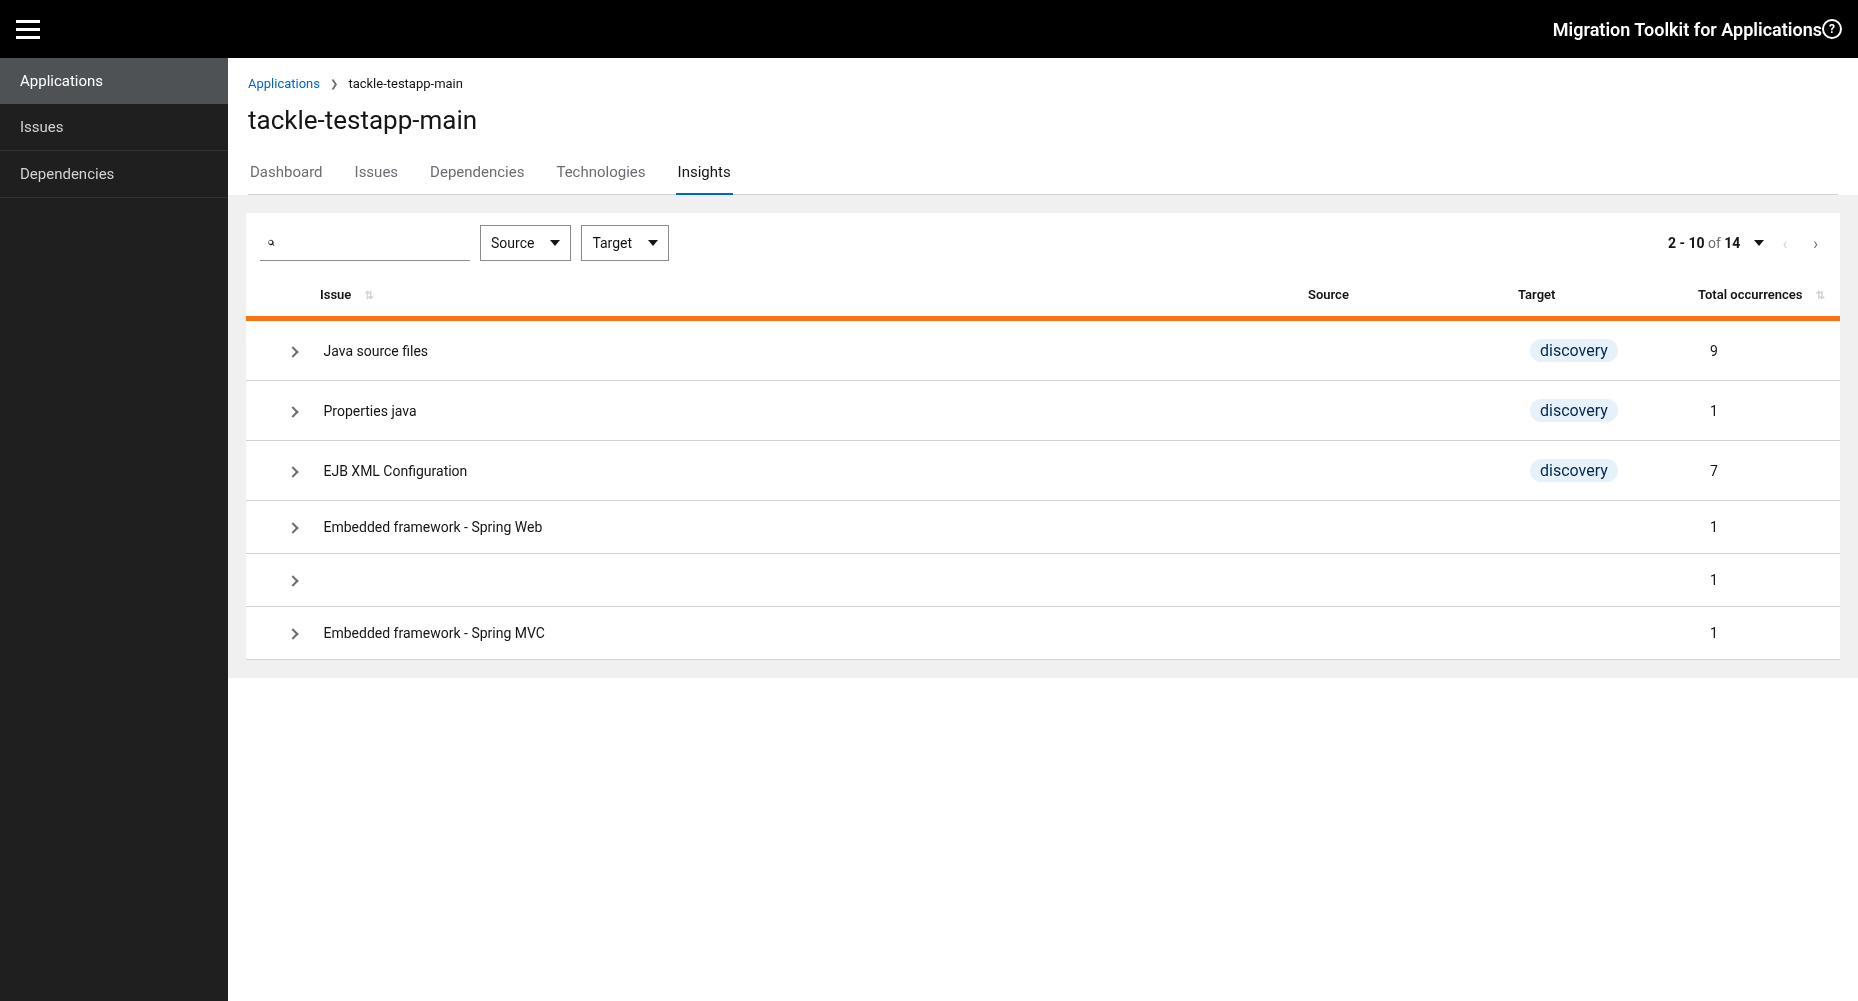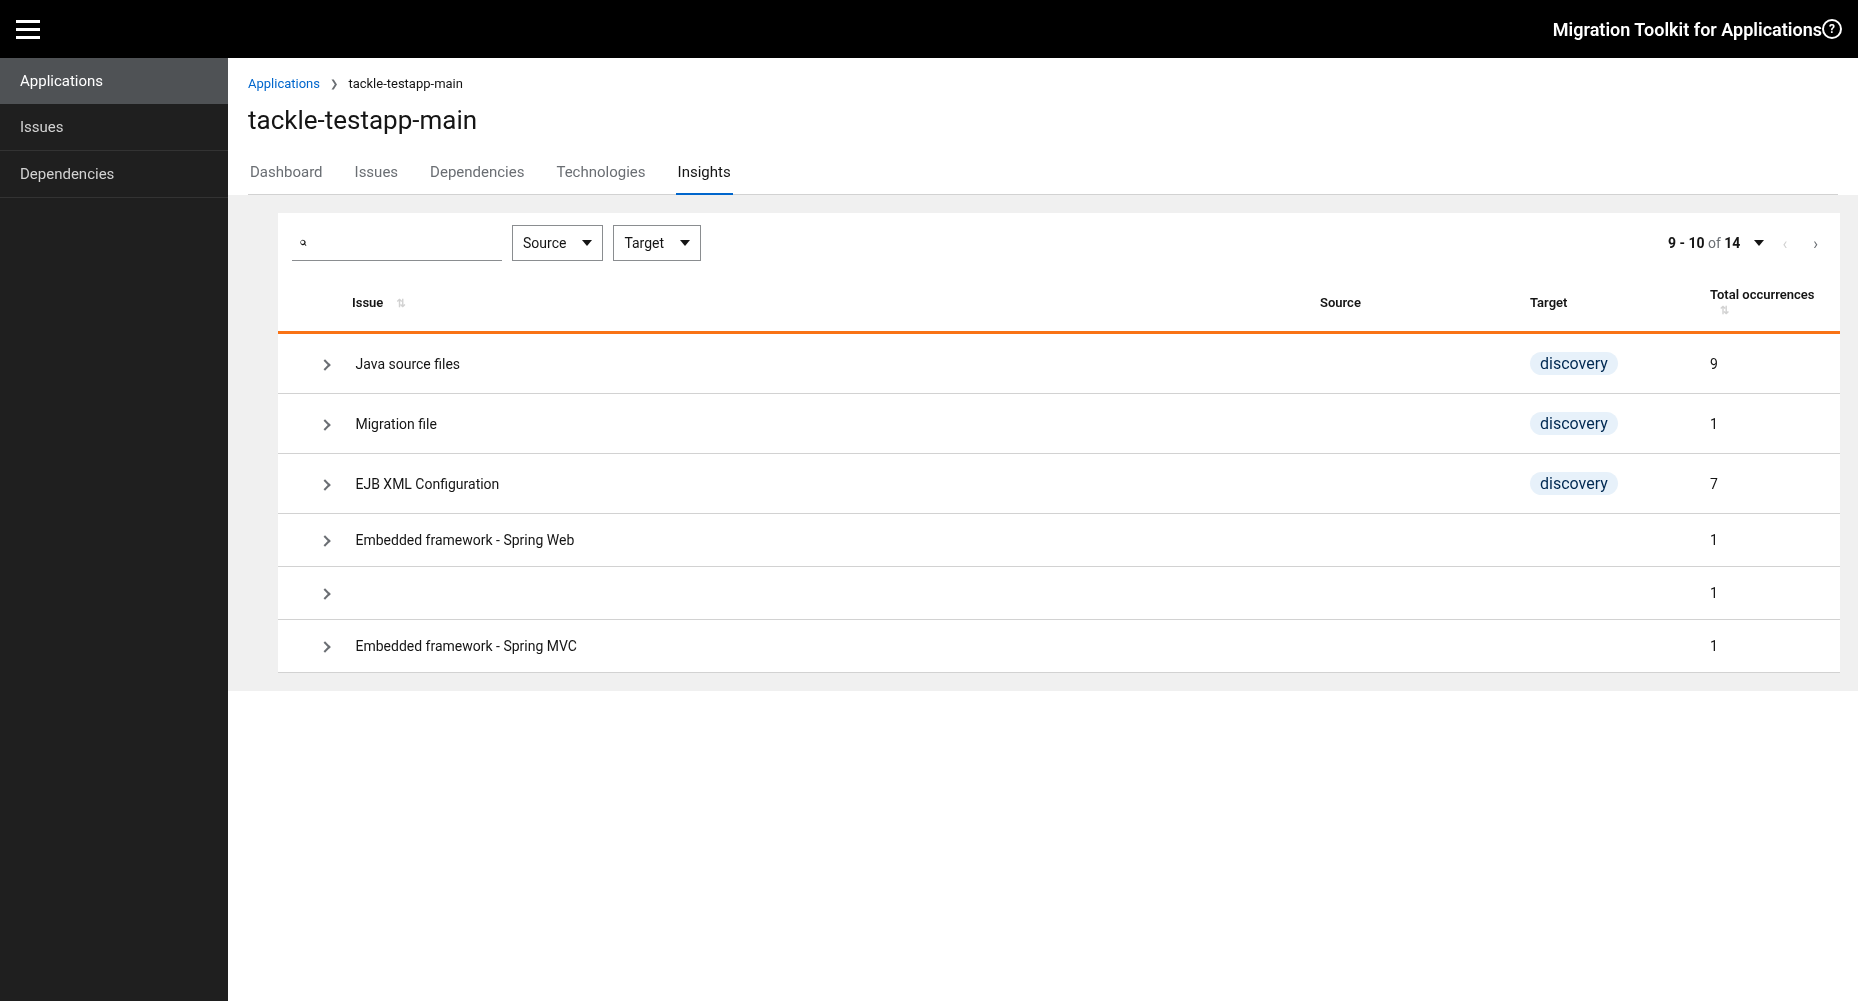--- a/index.html
+++ b/index.html
@@ -18,35 +18,35 @@
 .page-head { padding: 18px 20px 0; background: #fff; }
 .breadcrumb { display: flex; align-items: center; gap: 10px; font-size: 13px; margin-bottom: 14px; }
 .breadcrumb a { color: #0066cc; text-decoration: none; }
 .breadcrumb .sep { color: #6a6e73; font-size: 10px; }
 .breadcrumb .current { color: #151515; }
 .page-title { font-size: 26px; font-weight: 400; margin-bottom: 18px; }
 .tabs { display: flex; gap: 28px; border-bottom: 1px solid #d2d2d2; }
 .tab { padding: 10px 2px 12px; color: #6a6e73; cursor: pointer; font-size: 15px; border-bottom: 2px solid transparent; margin-bottom: -1px; }
 .tab.active { color: #151515; border-bottom-color: #0066cc; }
 .content-wrap { padding: 18px; background: #f0f0f0; }
-.card { background: #fff; margin-left: 32px; }
+.card { background: #fff; }
 .toolbar { display: flex; align-items: center; padding: 12px 14px; gap: 10px; }
 .search-box { position: relative; width: 210px; border-bottom: 1px solid #8a8d90; height: 36px; display: flex; align-items: center; padding: 0 8px; }
 .search-box svg { width: 14px; height: 14px; fill: #151515; }
 .search-box input { border: none; outline: none; flex: 1; margin-left: 6px; font-size: 14px; }
 .filter-dd { height: 36px; border: 1px solid #8a8d90; background: #fff; padding: 0 10px; display: flex; align-items: center; gap: 16px; cursor: pointer; font-size: 14px; }
 .caret { width: 0; height: 0; border-left: 5px solid transparent; border-right: 5px solid transparent; border-top: 6px solid #151515; }
 .tb-spacer { flex: 1; }
 .pagination { display: flex; align-items: center; gap: 10px; font-size: 14px; color: #151515; }
 .pagination .of { color: #6a6e73; }
 .pg-caret { width: 0; height: 0; border-left: 5px solid transparent; border-right: 5px solid transparent; border-top: 6px solid #151515; cursor: pointer; margin-left: 4px; }
 .pg-arrow { font-size: 16px; color: #6a6e73; cursor: pointer; padding: 0 8px; }
 .pg-arrow.disabled { color: #d2d2d2; }
 .tbl { width: 100%; border-collapse: collapse; }
-.tbl thead th { text-align: left; font-weight: 600; font-size: 13px; padding: 14px 20px; border-bottom: 3px solid #f97316; }
+.tbl thead th { text-align: left; font-weight: 600; font-size: 13px; padding: 14px 8px; border-bottom: 5px solid #f97316; }
 .sort-ind { display: inline-block; margin-left: 10px; color: #d2d2d2; font-size: 11px; }
 .tbl tbody tr { border-bottom: 1px solid #d2d2d2; }
 .tbl tbody td { padding: 18px 20px; font-size: 14px; vertical-align: middle; }
 .chev { display: inline-block; width: 8px; height: 8px; border-right: 2px solid #6a6e73; border-bottom: 2px solid #6a6e73; transform: rotate(-45deg); cursor: pointer; }
 .badge { display: inline-block; background: #e7f1fa; color: #002952; border-radius: 12px; padding: 2px 10px; font-size: 16px; margin-right: 6px; }
 .col-issue { width: auto; }
 .col-source { width: 210px; }
 .col-target { width: 180px; }
 .col-occ { width: 150px; }
 .th-pad-left { padding-left: 74px !important; }
@@ -101,21 +101,21 @@
             <span>Source</span>
             <span class="caret"></span>
           </div>
           <div class="filter-dd">
             <span>Target</span>
             <span class="caret"></span>
           </div>
           <div class="tb-spacer"></div>
           <div class="pagination">
             <span>
-              <b>9 - 10</b>
+              <b>2 - 10</b>
               <span class="of">of</span>
               <b>14</b>
             </span>
             <span class="pg-caret"></span>
             <span class="pg-arrow disabled">‹</span>
             <span class="pg-arrow">›</span>
           </div>
         </div>
 
         <table class="tbl">
@@ -139,21 +139,21 @@
       <span style="display:inline-block;width:54px;text-align:center;"><span class="chev"></span></span>
       <span>Java source files</span>
     </td>
     <td></td>
     <td><span class="badge">discovery</span></td>
     <td>9</td>
   </tr>
               <tr>
     <td>
       <span style="display:inline-block;width:54px;text-align:center;"><span class="chev"></span></span>
-      <span>Migration file</span>
+      <span>Properties java</span>
     </td>
     <td></td>
     <td><span class="badge">discovery</span></td>
     <td>1</td>
   </tr>
               <tr>
     <td>
       <span style="display:inline-block;width:54px;text-align:center;"><span class="chev"></span></span>
       <span>EJB XML Configuration</span>
     </td>

